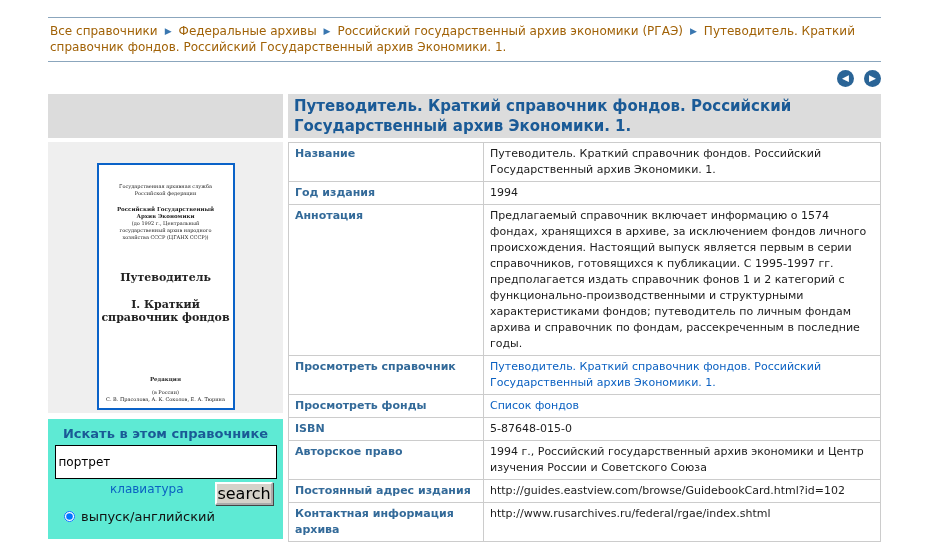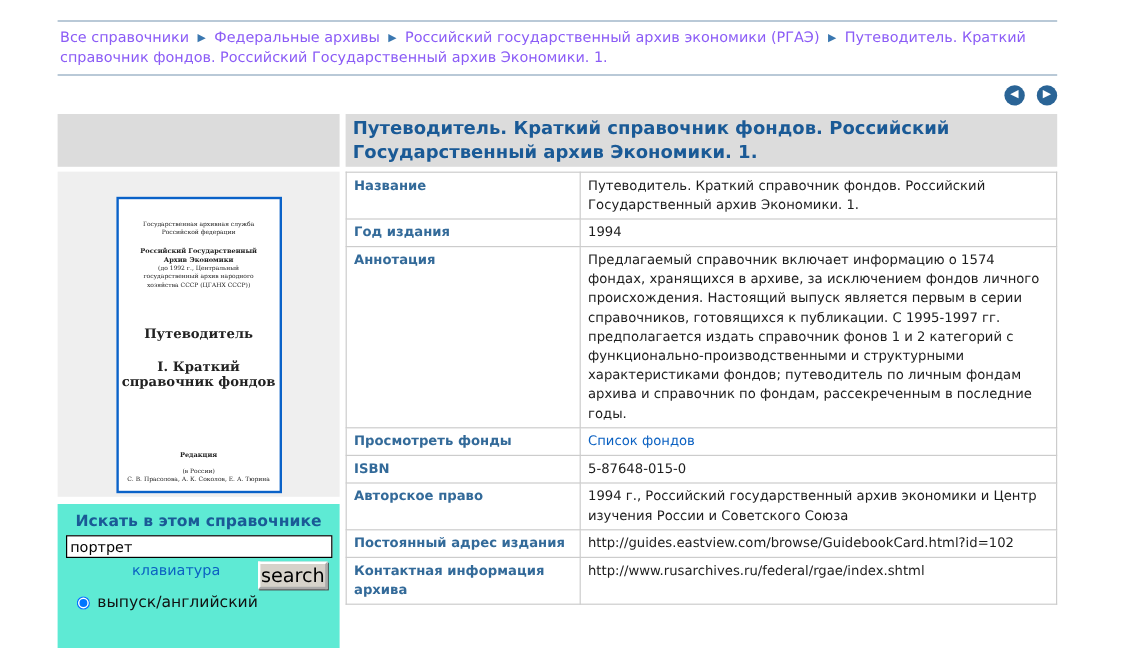--- a/index.html
+++ b/index.html
@@ -3,21 +3,21 @@
 <meta charset="utf-8">
 <style>
   * { margin:0; padding:0; box-sizing:border-box; }
   html,body { width:935px; height:548px; overflow:hidden; background:#ffffff;
     font-family:"DejaVu Sans","Liberation Sans",sans-serif; }
   .page { width:935px; height:548px; position:relative; }
 
   
   .breadcrumb-bar { margin:17px 54px 0 48px; border-top:1px solid #8ba6bd; border-bottom:1px solid #8ba6bd;
     padding:5px 2px 6px 2px; font-size:12px; line-height:16px; color:#51748f; width:833px; }
-  .bc-link { color:#8b5cf6; text-decoration:none; cursor:pointer; }
+  .bc-link { color:#a16207; text-decoration:none; cursor:pointer; }
   .bc-sep { color:#3a77b0; font-size:9px; margin:0 7px; vertical-align:1px; }
 
   
   .nav-arrows { width:833px; margin:8px 0 0 48px; text-align:right; height:18px; }
   .nav-circle { display:inline-block; width:17px; height:17px; border-radius:50%; background:#2a6496;
     color:#ffffff; font-size:9px; line-height:17px; text-align:center; cursor:pointer; margin-left:5px;
     vertical-align:top; }
 
   
   .content { display:flex; margin:6px 0 0 48px; width:833px; gap:5px; }
@@ -33,21 +33,21 @@
   .cv-tiny { font-size:5px; line-height:7px; font-family:"DejaVu Serif","Liberation Serif",serif; }
   .cv-tinyb { font-size:5.5px; line-height:7px; font-weight:bold; font-family:"DejaVu Serif","Liberation Serif",serif; }
   .cv-big { font-size:11px; font-weight:bold; font-family:"DejaVu Serif","Liberation Serif",serif; }
   .cv-gap1 { height:9px; } .cv-gap2 { height:30px; } .cv-gap3 { height:14px; }
   .cv-gap4 { height:52px; } .cv-gap5 { height:6px; }
   .cv-pad { padding:0 14px; }
 
   
   .search-panel { margin-top:6px; height:120px; background:#5eead4; padding:7px 6px 0 6px; }
   .search-heading { color:#1a5a96; font-weight:bold; font-size:13px; text-align:center; }
-  .search-input { display:block; width:222px; height:19px; margin:4px auto 0 auto; border:1px solid #000000;
+  .search-input { display:block; width:222px; height:34px; margin:4px auto 0 auto; border:1px solid #000000;
     font-size:12px; padding:1px 3px; font-family:"DejaVu Sans","Liberation Sans",sans-serif; }
   .search-midrow { display:flex; justify-content:space-between; align-items:flex-start; margin-top:3px; padding:0 4px; }
   .keyboard-link { color:#0b61c2; font-size:12px; text-decoration:none; margin-left:52px; cursor:pointer; }
   .search-btn { background:#d6d2ca; border:2px outset #ffffff; font-size:16px; width:58px; height:23px;
     cursor:pointer; font-family:"DejaVu Sans","Liberation Sans",sans-serif; box-shadow:1px 1px 0 #444; }
   .radio-row { display:flex; align-items:center; margin:4px 0 0 10px; font-size:13px; color:#111; }
   .radio-row input { width:11px; height:11px; margin-right:6px; }
   .radio-link { color:#0b61c2; text-decoration:underline; cursor:pointer; }
 
   
@@ -123,20 +123,24 @@
             </tr>
             <tr>
               <td class="lbl">Год издания</td>
               <td class="val">1994</td>
             </tr>
             <tr>
               <td class="lbl">Аннотация</td>
               <td class="val">Предлагаемый справочник включает информацию о 1574 фондах, хранящихся в архиве, за исключением фондов личного происхождения. Настоящий выпуск является первым в серии справочников, готовящихся к публикации. С 1995-1997 гг. предполагается издать справочник фонов 1 и 2 категорий с функционально-производственными и структурными характеристиками фондов; путеводитель по личным фондам архива и справочник по фондам, рассекреченным в последние годы.</td>
             </tr>
             <tr>
+              <td class="lbl">Просмотреть справочник</td>
+              <td class="val"><a class="val-link">Путеводитель. Краткий справочник фондов. Российский Государственный архив Экономики. 1.</a></td>
+            </tr>
+            <tr>
               <td class="lbl">Просмотреть фонды</td>
               <td class="val"><a class="val-link">Список фондов</a></td>
             </tr>
             <tr>
               <td class="lbl">ISBN</td>
               <td class="val">5-87648-015-0</td>
             </tr>
             <tr>
               <td class="lbl">Авторское право</td>
               <td class="val">1994 г., Российский государственный архив экономики и Центр изучения России и Советского Союза</td>

